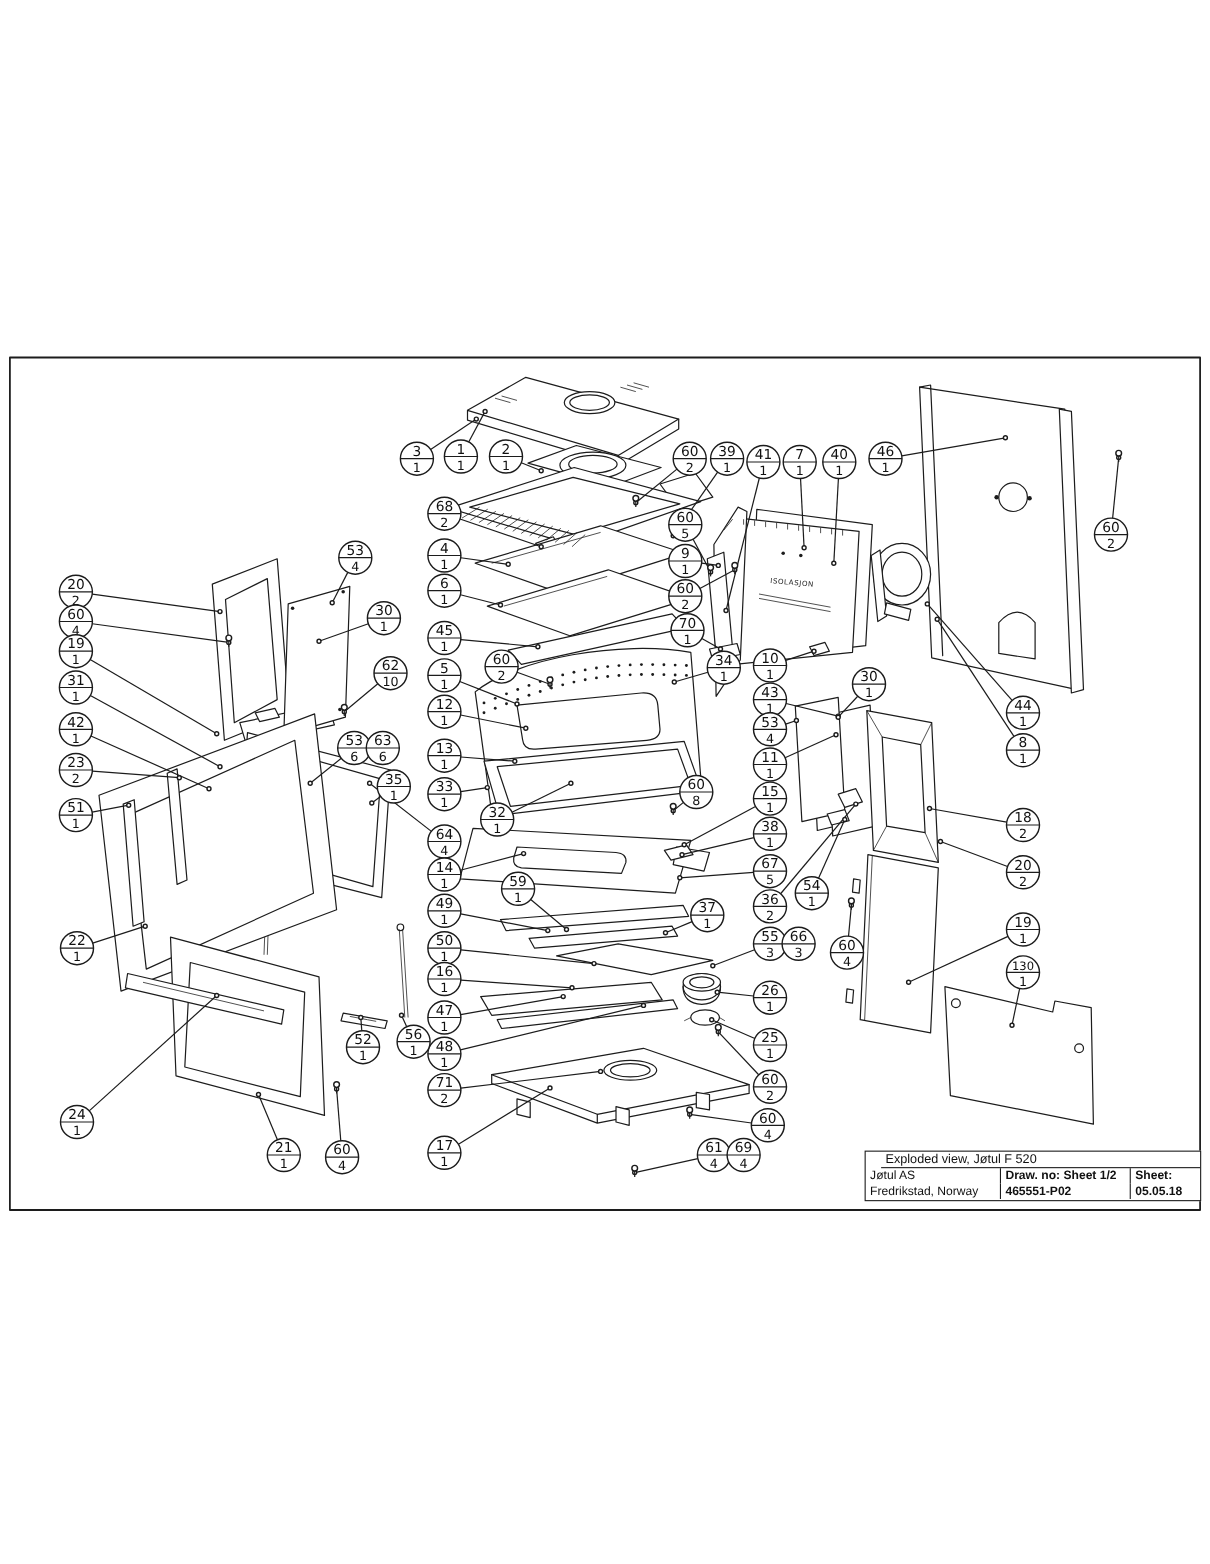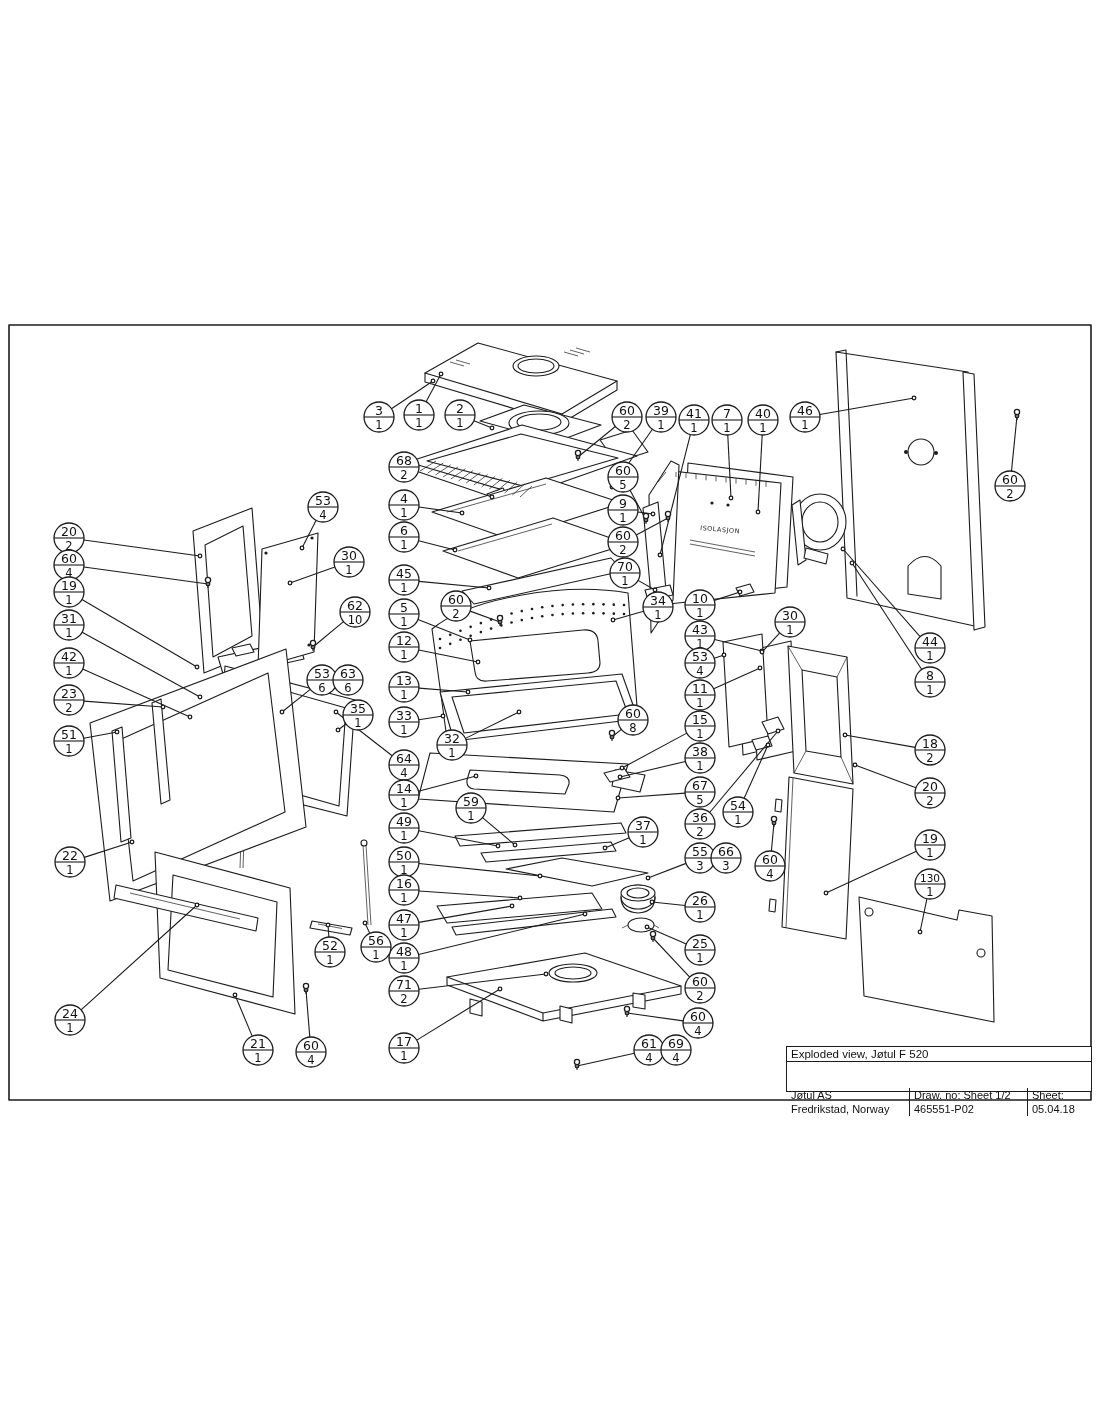--- a/index.html
+++ b/index.html
@@ -11,24 +11,24 @@
   .thin{stroke:#1c1c1c;fill:none;stroke-width:.7;}
   .balloon circle{fill:#fff;stroke:#1c1c1c;stroke-width:1.3;}
   .balloon line{stroke:#1c1c1c;stroke-width:1.1;}
   .balloon text{fill:#111;text-anchor:middle;font-family:"DejaVu Sans",sans-serif;}
   .leader{stroke:#1c1c1c;stroke-width:.9;fill:none;}
   .ldot{fill:#1c1c1c;}
   
   .titleblock{position:absolute;left:786px;top:1046px;width:306px;height:46px;
     border:1.6px solid #1c1c1c;box-sizing:border-box;background:#fff;
     font-family:"Liberation Sans","DejaVu Sans",sans-serif;color:#111;}
-  .tb-title{height:14px;border-bottom:1.2px solid #1c1c1c;font-size:11.5px;line-height:14px;padding-left:4px;white-space:nowrap;}
-  .tb-grid{display:grid;grid-template-columns:122px 118px 1fr;grid-template-rows:14px 14px;margin-top:26px;}
+  .tb-title{height:14px;border-bottom:1.2px solid #1c1c1c;font-size:11.5px;line-height:14px;padding-left:4px;white-space:nowrap;margin-left:14px;}
+  .tb-grid{display:grid;grid-template-columns:122px 118px 1fr;grid-template-rows:14px 14px;}
   .tb-grid .c{font-size:11px;line-height:14px;padding-left:4px;white-space:nowrap;overflow:hidden;}
-  .tb-grid .b-l{border-left:1.2px solid #1c1c1c;}
+  .tb-grid .b-l{border-left:1.2px solid #1c1c1c;font-weight:bold;}
   .iso-label{font-size:6.5px;fill:#1c1c1c;font-family:"DejaVu Sans",sans-serif;letter-spacing:.5px;}
 </style>
 </head>
 <body>
 
 <div class="page">
 <svg id="diagram" width="1100" height="1422" viewBox="0 0 1100 1422">
 
   <rect id="frame-rect" class="ink" style="stroke-width:1.6" x="9" y="325" width="1082" height="775"></rect>
 
@@ -924,16 +924,16 @@
 </svg>
 
 <div class="titleblock">
   <div class="tb-title">Exploded view, Jøtul F 520</div>
   <div class="tb-grid">
     <div class="c">Jøtul AS</div>
     <div class="c b-l">Draw. no: Sheet 1/2</div>
     <div class="c b-l">Sheet:</div>
     <div class="c">Fredrikstad, Norway</div>
     <div class="c b-l">465551-P02</div>
-    <div class="c b-l">05.04.18</div>
+    <div class="c b-l">05.05.18</div>
   </div>
 </div>
 </div>
 
 </body></html>

